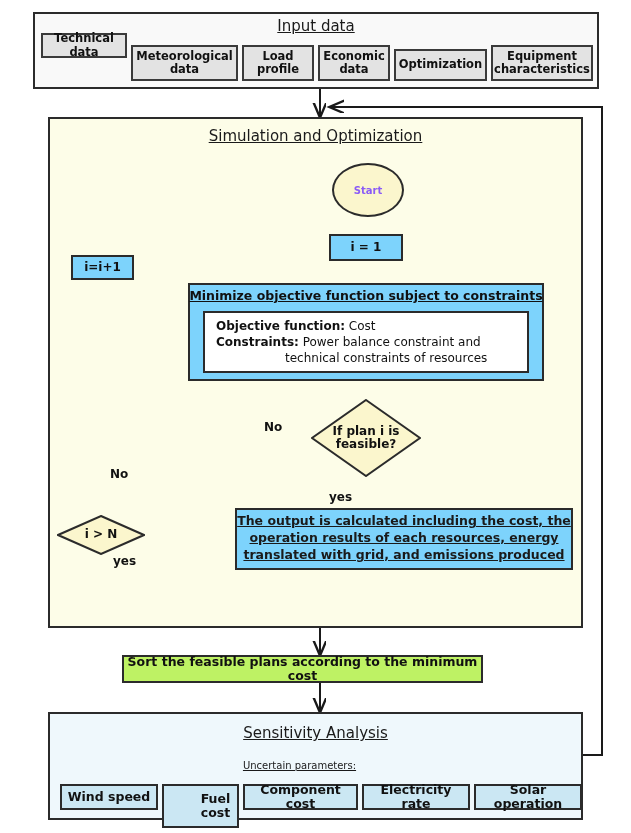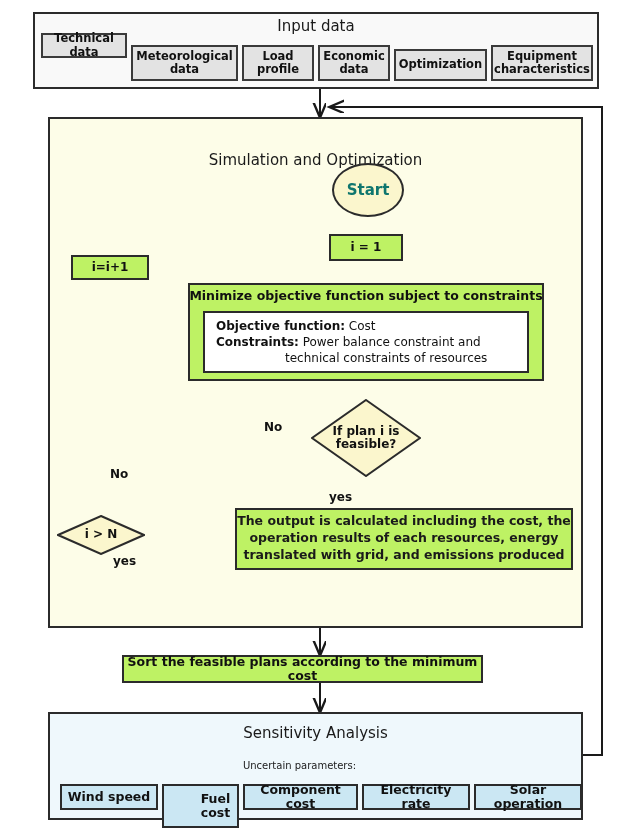--- a/index.html
+++ b/index.html
@@ -7,30 +7,30 @@
   #canvas{position:relative;width:631px;height:833px;background:#ffffff;overflow:hidden;}
 
   .box{position:absolute;box-sizing:border-box;display:flex;align-items:center;
        justify-content:center;text-align:center;line-height:1.15;}
 
   
   .panel-input{background:#f9f9f9;border:2px solid #2b2b2b;}
   .panel-sim{background:#fdfde8;border:2px solid #2b2b2b;}
   .panel-sens{background:#eff8fc;border:2px solid #2b2b2b;}
 
-  .title{position:absolute;text-align:center;font-size:15px;color:#1a1a1a;}
+  .title{position:absolute;text-align:center;font-size:15px;color:#1a1a1a;text-decoration:underline;}
 
   .chip-gray{background:#e3e3e3;border:2px solid #3a3a3a;font-size:11.5px;font-weight:bold;color:#111;}
-  .chip-yellow{background:#bef264;border:2px solid #2b2b2b;font-size:12px;font-weight:bold;color:#111;}
+  .chip-yellow{background:#7dd3fc;border:2px solid #2b2b2b;font-size:12px;font-weight:bold;color:#111;}
   .chip-green{background:#bef264;border:2px solid #2b2b2b;font-size:12.5px;font-weight:bold;color:#111;}
   .chip-blue{background:#cbe7f3;border:2px solid #2b2b2b;font-size:12.5px;font-weight:bold;color:#111;}
   .chip-white{background:#ffffff;border:2px solid #2b2b2b;}
 
   .term{position:absolute;background:#fbf6cd;border:2px solid #2b2b2b;border-radius:50%;
-        display:flex;align-items:center;justify-content:center;font-size:15px;font-weight:bold;color:#0f766e;}
+        display:flex;align-items:center;justify-content:center;font-size:10px;font-weight:bold;color:#8b5cf6;}
 
   .diamond-wrap{position:absolute;}
   .diamond-wrap .lbl{position:absolute;left:0;top:0;width:100%;height:100%;
        display:flex;align-items:center;justify-content:center;text-align:center;
        font-size:12px;font-weight:bold;color:#111;line-height:1.1;}
 
   .edge-lbl{position:absolute;font-size:12px;font-weight:bold;color:#111;}
 
   svg.lines{position:absolute;left:0;top:0;width:631px;height:833px;pointer-events:none;}
 
@@ -115,31 +115,31 @@
   </div>
 
   <div class="box chip-gray" style="left:491px;top:45px;width:102px;height:36px;">
     <span>
       <span>Equipment</span><br>
       <span>characteristics</span>
     </span>
   </div>
 
   <div class="box panel-sim" style="left:48px;top:117px;width:535px;height:511px;"></div>
-  <div class="title" style="left:48px;top:127px;width:535px;font-weight:normal;margin-top:24px;">Simulation and Optimization</div>
+  <div class="title" style="left:48px;top:127px;width:535px;font-weight:normal;">Simulation and Optimization</div>
 
   <div class="term" style="left:332px;top:163px;width:68px;height:50px;">
     <span>Start</span>
   </div>
 
   <div class="box chip-yellow" style="left:329px;top:234px;width:74px;height:27px;">
     <span>i = 1</span>
   </div>
 
-  <div class="box chip-yellow" style="left:71px;top:255px;width:78px;height:25px;">
+  <div class="box chip-yellow" style="left:71px;top:255px;width:63px;height:25px;">
     <span>i=i+1</span>
   </div>
 
   <div class="box chip-yellow" style="left:188px;top:283px;width:356px;height:98px;display:block;"></div>
   <div class="title hdr-bold" style="left:188px;top:288px;width:356px;font-weight:bold;font-size:12.5px;">Minimize objective function subject to constraints</div>
 
   <div class="box chip-white" style="left:203px;top:311px;width:326px;height:62px;"></div>
   <div class="inner-txt" style="left:216px;top:318px;width:310px;">
     <span class="bold">Objective function:</span>
     <span>Cost</span>

